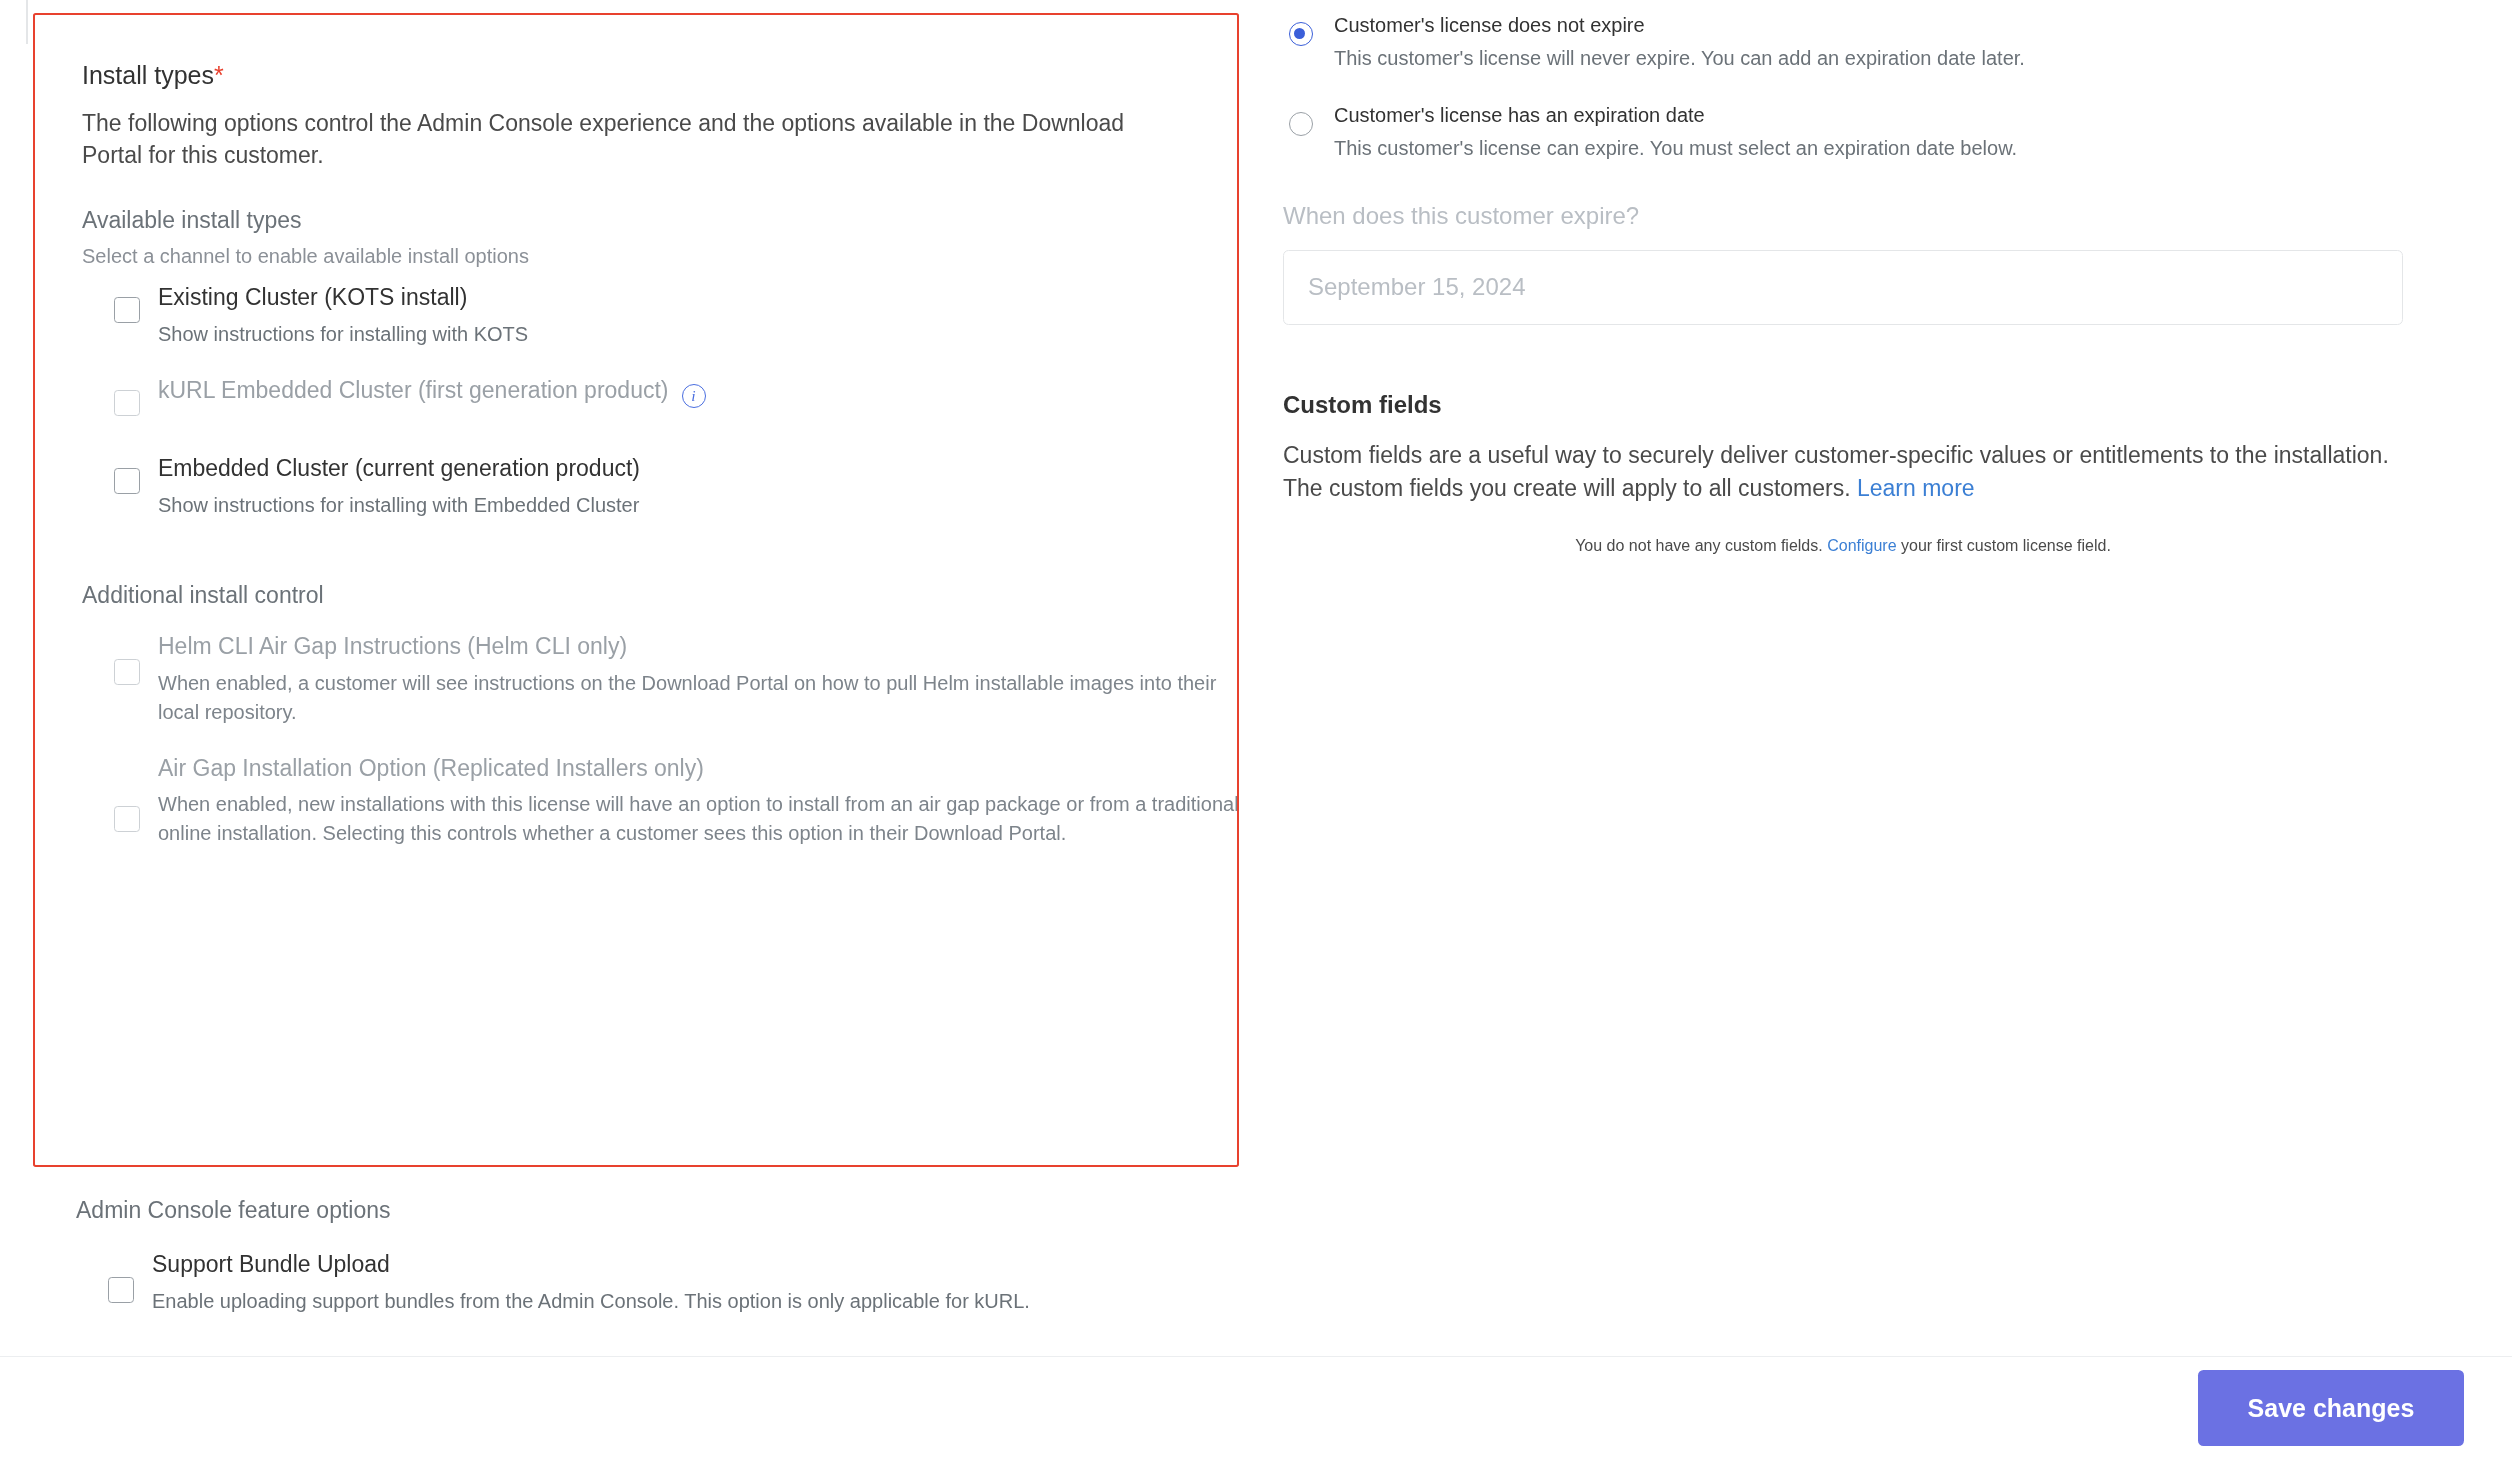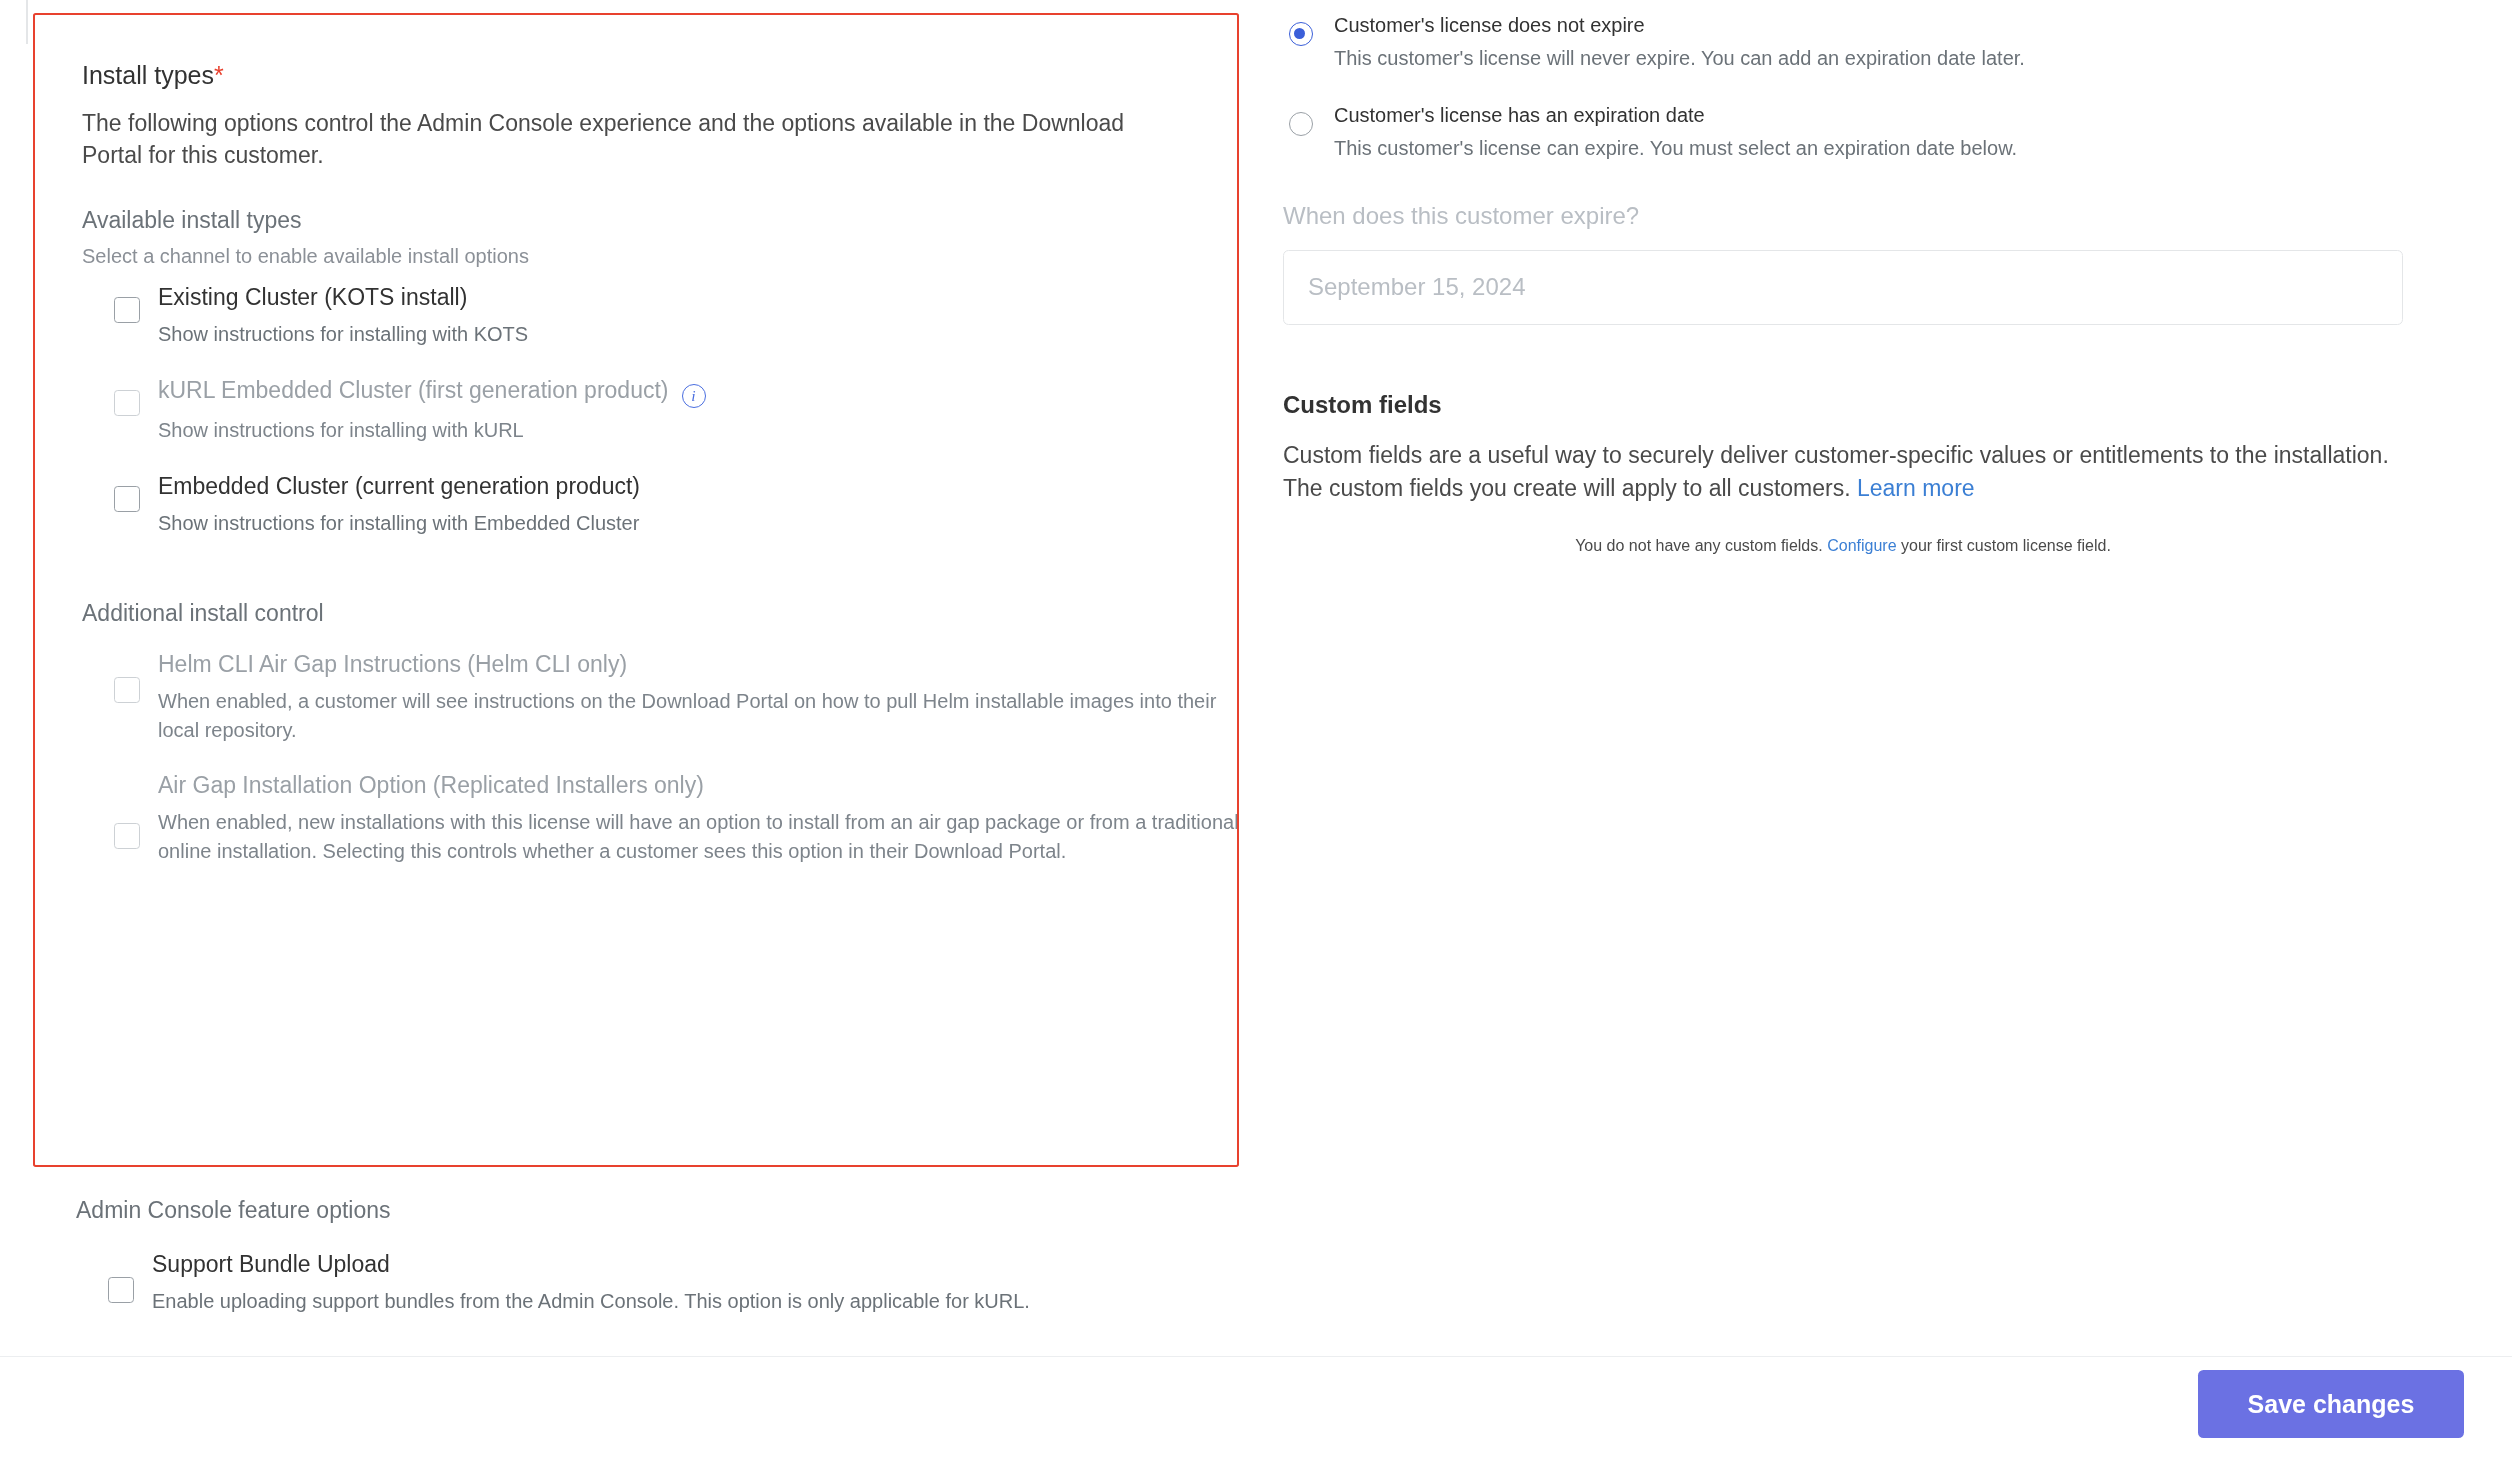--- a/index.html
+++ b/index.html
@@ -260,21 +260,21 @@
     width: 2512px;
     height: 104px;
     background: #ffffff;
     border-top: 1.8px solid #eceef0;
   }
   .save-btn {
     position: absolute;
     right: 48px;
     top: 13px;
     width: 266px;
-    height: 68px;
+    height: 76px;
     background: #6b71e3;
     color: #ffffff;
     border: none;
     border-radius: 5.5px;
     font-size: 25px;
     font-weight: bold;
     font-family: "Liberation Sans", sans-serif;
     cursor: pointer;
   }
 </style>
@@ -301,21 +301,20 @@
 
       <div class="opt-row">
         <span class="cbox"></span>
         <span class="opt-title">Existing Cluster (KOTS install)</span>
         <div class="opt-desc">Show instructions for installing with KOTS</div>
       </div>
 
       <div class="opt-row disabled">
         <span class="cbox"></span>
         <span class="opt-title">kURL Embedded Cluster (first generation product)</span><span class="info-icon">i</span>
-        <div class="opt-desc">Show instructions for installing with kURL</div>
       </div>
 
       <div class="opt-row">
         <span class="cbox"></span>
         <span class="opt-title">Embedded Cluster (current generation product)</span>
         <div class="opt-desc">Show instructions for installing with Embedded Cluster</div>
       </div>
 
     </div>
 

